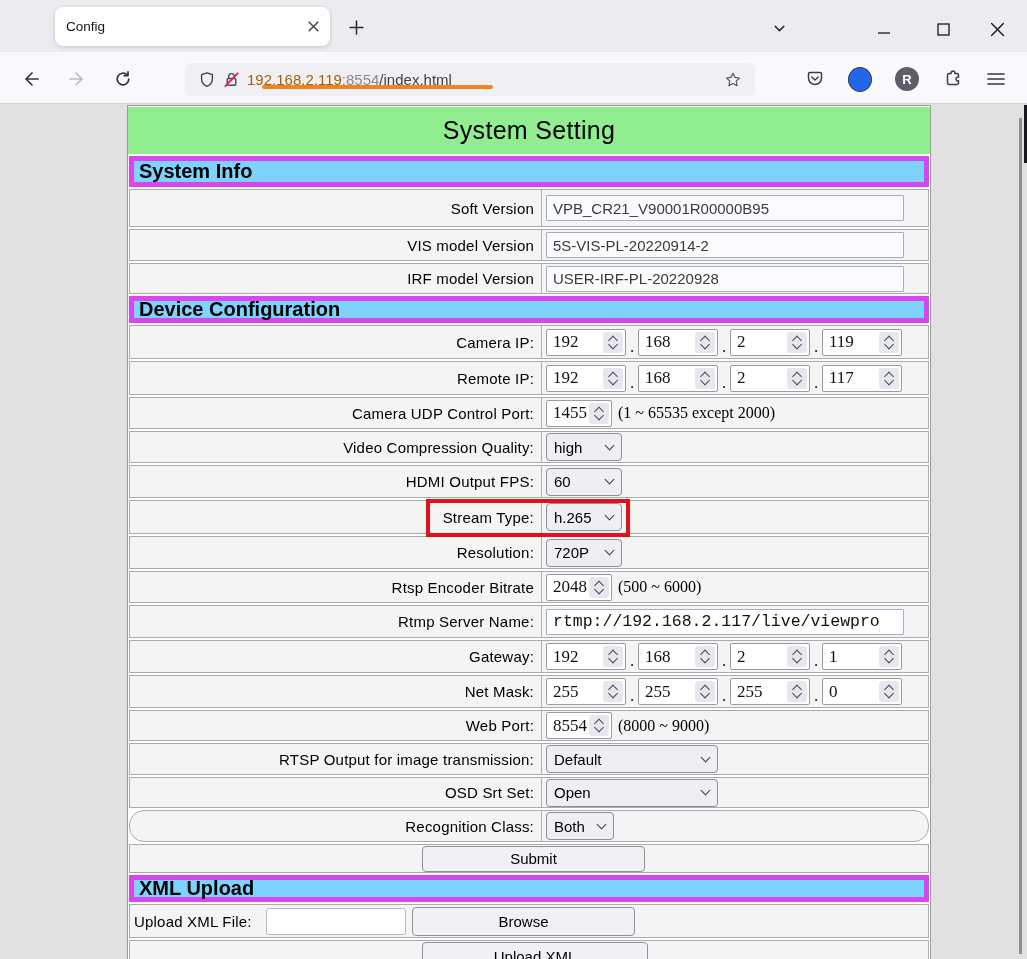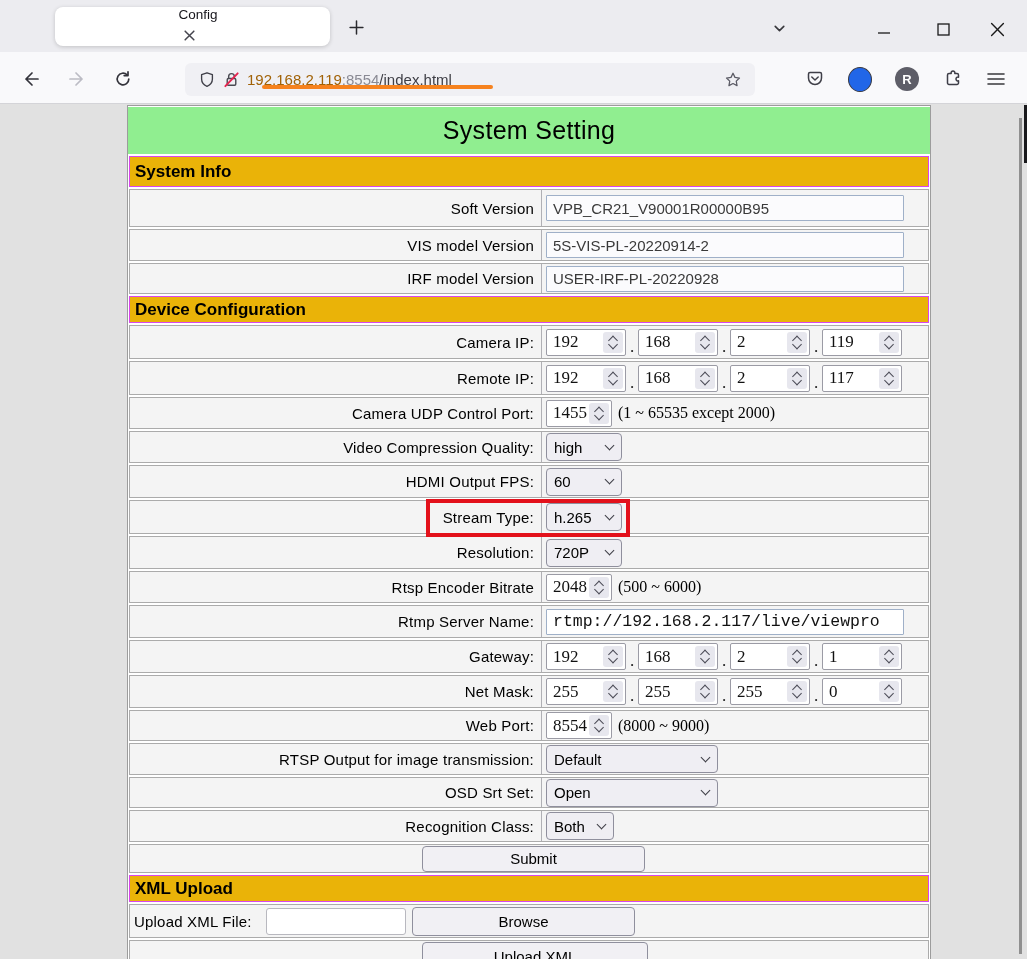--- a/index.html
+++ b/index.html
@@ -3,21 +3,21 @@
 <meta charset="utf-8">
 <style>
   html,body{margin:0;padding:0;background:#fff;}
   *{box-sizing:border-box;}
   .screen{position:relative;width:1027px;height:959px;overflow:hidden;
           font-family:"Liberation Sans",sans-serif;background:#ececf0;}
 
   
   .tabbar{position:absolute;left:0;top:0;width:1027px;height:52px;background:#ececf0;}
   .tab{position:absolute;left:55px;top:7px;width:275px;height:39px;background:#fff;
-       border-radius:8px;box-shadow:0 1px 4px rgba(0,0,0,.18);display:flex;align-items:center;flex-direction:column;}
+       border-radius:8px;box-shadow:0 1px 4px rgba(0,0,0,.18);display:flex;align-items:center;}
   .tab-title{font-size:13.5px;color:#15141a;padding-left:11px;flex:1;}
   .tab-close{width:22px;height:22px;display:flex;align-items:center;justify-content:center;margin-right:6px;border-radius:4px;}
   .newtab{position:absolute;left:344px;top:15px;width:24px;height:24px;display:flex;align-items:center;justify-content:center;border-radius:4px;}
   .tab-chev{position:absolute;left:770px;top:19px;width:18px;height:18px;display:flex;align-items:center;justify-content:center;}
   .win-btn{position:absolute;top:17px;width:24px;height:24px;display:flex;align-items:center;justify-content:center;}
 
   
   .toolbar{position:absolute;left:0;top:52px;width:1027px;height:52px;background:#f9f9fb;
            border-bottom:1px solid #d4d4d8;}
   .nav-btn{position:absolute;top:67px;width:24px;height:24px;display:flex;align-items:center;justify-content:center;border-radius:4px;}
@@ -33,22 +33,22 @@
   .avatar-blue{width:25px;height:25px;border-radius:50%;background:#2166e8;border:1.6px solid #3a3a42;}
   .rbadge{width:24px;height:24px;border-radius:50%;background:#5e5e68;color:#fff;
           font-size:13px;font-weight:bold;display:flex;align-items:center;justify-content:center;}
 
   
   .content{position:absolute;left:0;top:104px;width:1027px;height:855px;background:#e1e1e1;overflow:hidden;}
   .formtable{position:absolute;left:127px;top:1px;width:804px;background:#fff;
              border:1px solid #9c9c9c;padding:1px 0;}
   .ftitle{height:47px;background:#90ee90;display:flex;align-items:center;justify-content:center;
           font-size:25px;letter-spacing:.3px;color:#000;margin:0 0 2px;}
-  .tsection{background:#eab308;border:1px solid #d946ef;margin:0 1px 2px;display:flex;
-            align-items:center;padding-left:5px;font-weight:bold;font-size:17px;}
+  .tsection{background:#7dd3fc;border:5px solid #d946ef;margin:0 1px 2px;display:flex;
+            align-items:center;padding-left:5px;font-weight:bold;font-size:20px;}
   .trow{display:flex;background:#f4f4f4;border:1px solid #ababab;margin:0 1px 2px;position:relative;}
   .tlabel{flex:0 0 412px;display:flex;justify-content:flex-end;align-items:center;
           padding-right:7px;border-right:1px solid #b0b0b5;font-size:15px;letter-spacing:.2px;color:#000;}
   .tfield{flex:1;display:flex;align-items:center;padding-left:4px;}
   .fullcell{flex:1;display:flex;align-items:center;padding-left:4px;}
 
   .ro-input{width:358px;height:26px;border:1px solid #9fb0c8;background:#fbfbfd;color:#3a3a3a;
             font-family:"Liberation Sans",sans-serif;font-size:15px;padding:0 6px;border-radius:1px;}
   .txt-input{width:358px;height:26px;border:1px solid #9fb0c8;background:#fff;color:#111;
             font-family:Liberation Mono, monospace;font-size:16.5px;padding:0 6px;border-radius:1px;}
@@ -408,21 +408,21 @@
       <div class="trow" style="height:31px;">
         <div class="tlabel">OSD Srt Set:</div>
         <div class="tfield">
           <span class="sel sw172">
               <span>Open</span>
               <span class="chev"></span>
             </span>
         </div>
       </div>
 
-      <div class="trow" style="height:32px;">
+      <div class="trow" style="height:32px;border-radius:15px;">
         <div class="tlabel">Recognition Class:</div>
         <div class="tfield">
           <span class="sel sw68">
               <span>Both</span>
               <span class="chev"></span>
             </span>
         </div>
       </div>
 
       <div class="trow" style="height:29px;">

